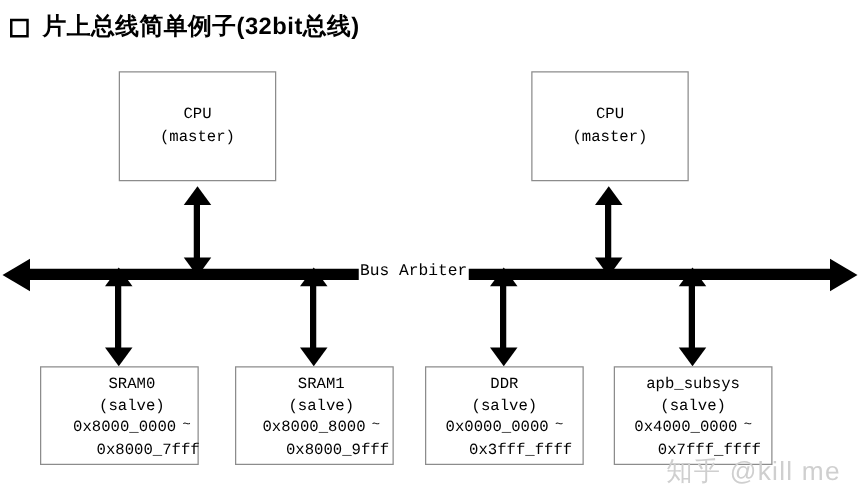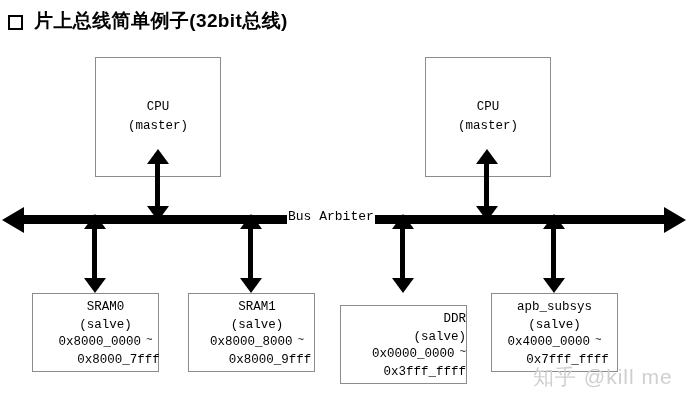--- a/index.html
+++ b/index.html
@@ -57,21 +57,21 @@
     background: #ffffff;
     box-sizing: border-box;
     font-family: "Liberation Mono", monospace;
     color: #000000;
     display: flex;
     flex-direction: column;
     align-items: center;
   }
   .master-box {
     width: 126px;
-    height: 120px;
+    height: 88px;
     justify-content: center;
   }
   .master-box .line {
     font-size: 12.5px;
     line-height: 19px;
     white-space: nowrap;
   }
 
   .slave-box {
     width: 127px;
@@ -244,21 +244,21 @@
   <div class="module-box slave-box" style="left:188px; top:293px;padding-left:11px;">
     <span class="line">SRAM1</span>
     <span class="line">(salve)</span>
     <span class="line addr-line">
       <span>0x8000_8000</span>
       <span class="tilde">~</span>
     </span>
     <span class="line addr-end">0x8000_9fff</span>
   </div>
 
-  <div class="module-box slave-box" style="left:340px; top:305px;align-items:flex-end;">
+  <div class="module-box slave-box" style="left:340px; top:293px;">
     <span class="line">DDR</span>
     <span class="line">(salve)</span>
     <span class="line addr-line">
       <span>0x0000_0000</span>
       <span class="tilde">~</span>
     </span>
     <span class="line addr-end">0x3fff_ffff</span>
   </div>
 
   <div class="module-box slave-box" style="left:491px; top:293px;">

